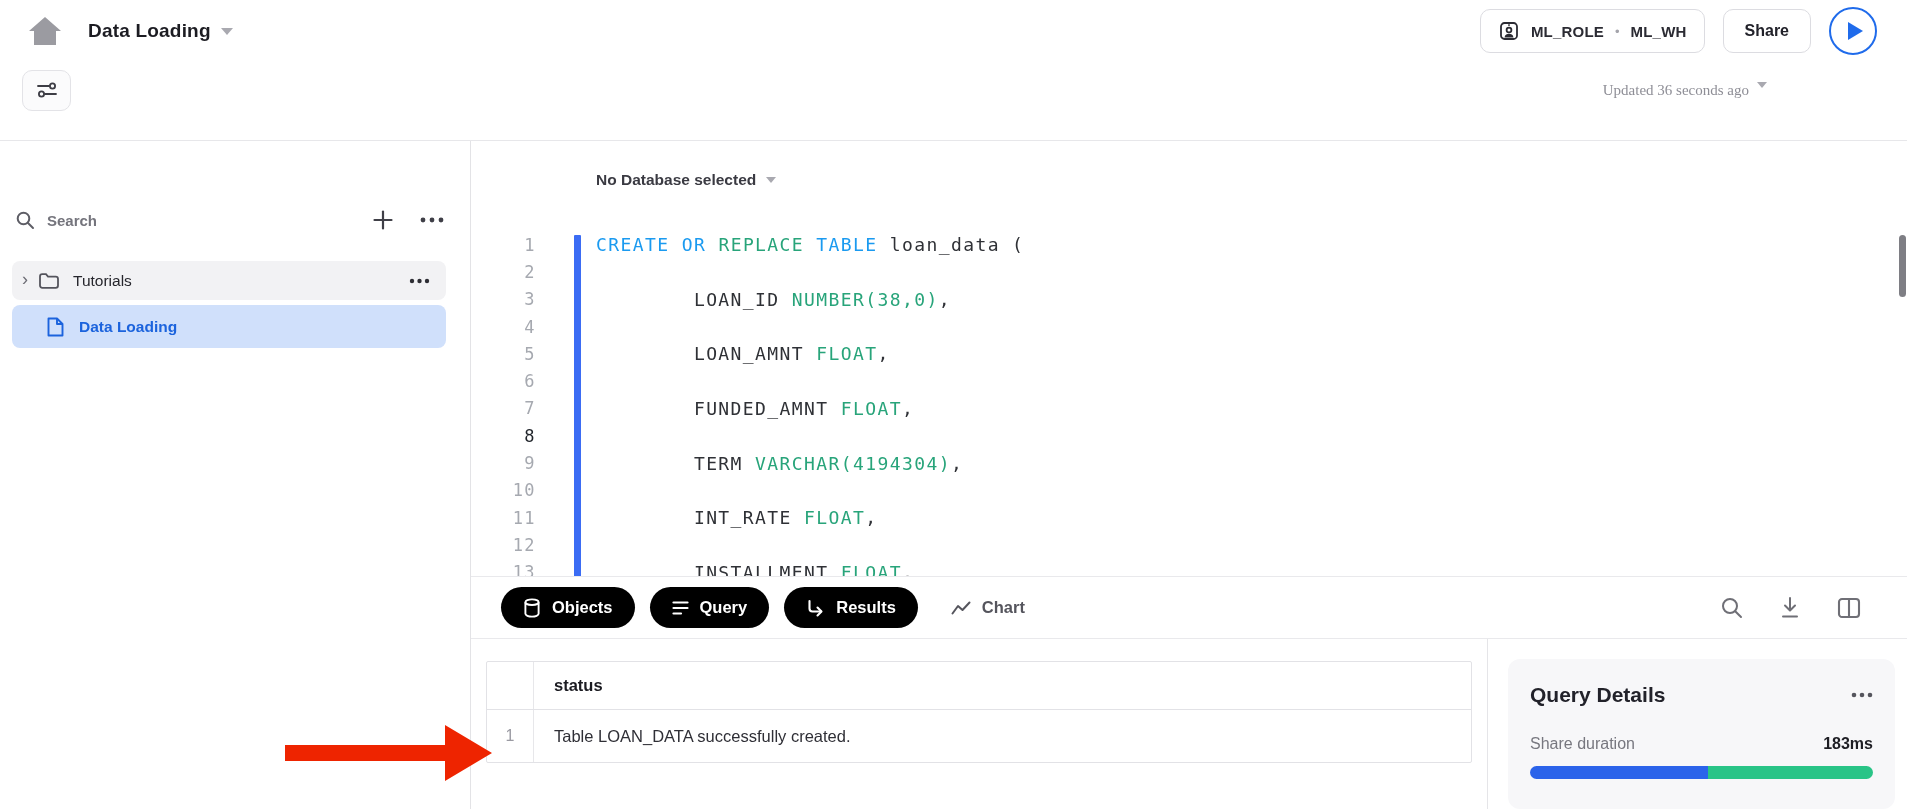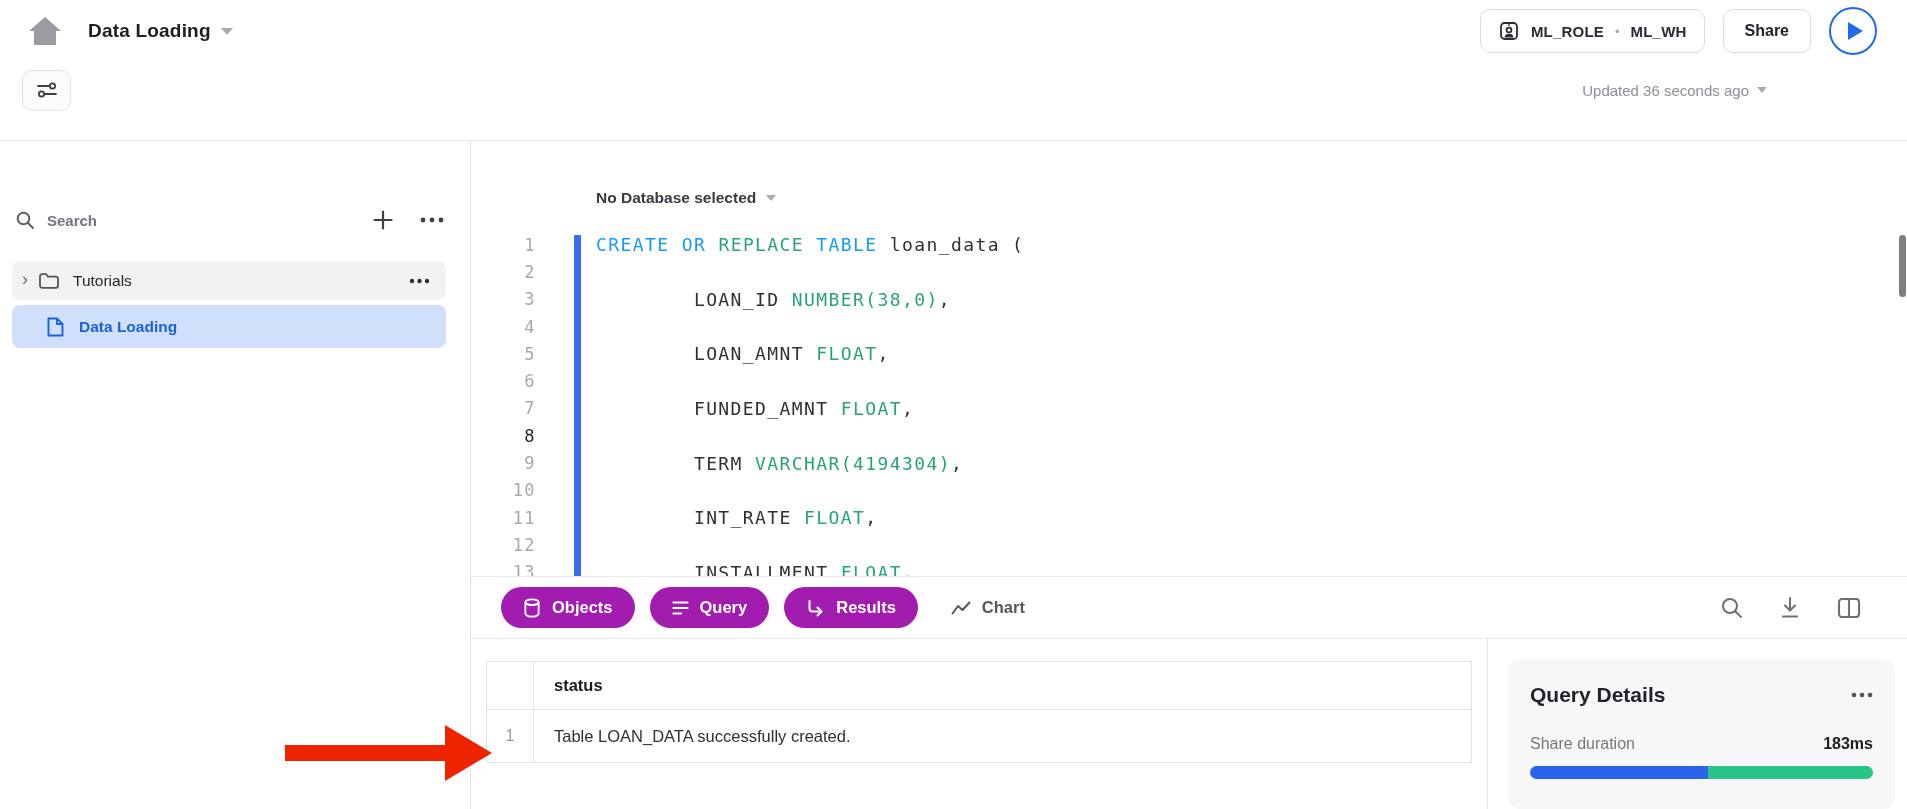--- a/index.html
+++ b/index.html
@@ -20,21 +20,21 @@
   .chip-dot { color:#a4a4ab; font-size:13px; }
   .share-btn { height:44px; padding:0 21px; border:1px solid #dcdce1; border-radius:10px;
     background:#fff; font-size:16px; font-weight:700; color:#22222a; display:flex; align-items:center; }
   .run-btn { width:48px; height:48px; border-radius:50%; border:2.5px solid #1f6beb; background:#fff;
     display:flex; align-items:center; justify-content:center; }
   .run-tri { width:0; height:0; border-top:9px solid transparent; border-bottom:9px solid transparent;
     border-left:15px solid #1f6beb; margin-left:4px; }
   .hdr-row2 { display:flex; align-items:center; height:56px; padding:0 140px 0 22px; }
   .filter-btn { width:49px; height:41px; border:1px solid #e3e3e7; border-radius:10px;
     background:#fbfbfc; display:flex; align-items:center; justify-content:center; }
-  .updated { margin-left:auto; display:flex; align-items:center; font-size:15px; color:#8e8e96; }
+  .updated { margin-left:auto; display:flex; font-size:15px; color:#8e8e96;font-family:Liberation Serif, serif; }
   .updated .caret { border-top-width:6px; border-left-width:5px; border-right-width:5px; margin-left:8px; }
 
   
   .body { display:flex; height:668px; }
   .sidebar { width:471px; border-right:1px solid #e3e3e6; padding-top:28px; position:relative; }
   .sb-tabs { display:flex; gap:26px; padding-left:15px; align-items:baseline; }
   .sb-tab { font-size:17px; font-weight:700; color:#8a8a92; cursor:pointer; }
   .sb-tab.active { color:#17171c; }
   .sb-search { display:flex; align-items:center; margin:40px 26px 0 15px; }
   .sb-search-label { font-size:15px; font-weight:600; color:#74747c; margin-left:12px; }
@@ -44,38 +44,38 @@
   .tree-row.folder { background:#f2f2f4; }
   .tree-row.selected { background:#d0e0fb; height:43px; }
   .tree-label { font-size:15.5px; font-weight:500; color:#26262c; margin-left:13px; }
   .tree-row.selected .tree-label { color:#1b63dd; font-weight:700; margin-left:14px; }
   .chev { font-size:18px; color:#6c6c74; margin:0 10px 2px 2px; }
   .row-menu { margin-left:auto; }
 
   
   .main { flex:1; position:relative; display:flex; flex-direction:column; }
   .editor { height:451px; position:relative; overflow:hidden; }
-  .db-selector { position:absolute; top:48px; left:125px; display:flex; align-items:center; cursor:pointer; }
+  .db-selector { position:absolute; top:30px; left:125px; display:flex; align-items:center; cursor:pointer; }
   .db-selector span { font-size:15.5px; font-weight:700; color:#3a3a42; }
   .db-selector .caret { border-top-width:6px; border-left-width:5px; border-right-width:5px; margin-left:10px; }
   .cursor-bar { position:absolute; left:103px; top:94px; width:7px; height:357px; background:#3b6cf4; border-radius:1px; }
   .code-wrap { position:absolute; top:90px; left:0; right:0;
     font-family:"DejaVu Sans Mono", monospace; font-size:18px; letter-spacing:1.4px; }
   .code-row { display:flex; height:27.3px; align-items:center; }
   .ln { width:65px; text-align:right; color:#a6a9b0; font-size:17px; flex:0 0 65px; }
   .ln.active { color:#1f2329; }
   .code-txt { padding-left:60px; white-space:pre; color:#2f3136; }
   .tok-kw { color:#1a9af0; }
   .tok-type { color:#28a47a; }
   .ed-scrollbar { position:absolute; right:1px; top:94px; width:7px; height:62px; background:#7e7e84; border-radius:4px; }
 
   
   .toolbar { height:65px; border-top:1px solid #e9e9ec; border-bottom:1px solid #e9e9ec;
     display:flex; align-items:center; padding-left:30px; background:#fff; }
-  .pill { height:41px; border-radius:21px; background:#a21caf; color:#fff; display:flex;
+  .pill { height:41px; border-radius:21px; background:#000000; color:#fff; display:flex;
     align-items:center; gap:11px; padding:0 22px; font-size:16.5px; font-weight:600; margin-right:15px; cursor:pointer; }
   .ghost-tab { display:flex; align-items:center; gap:11px; color:#55555d; font-size:16.5px;
     font-weight:600; margin-left:18px; cursor:pointer; }
   .tb-icons { margin-left:auto; display:flex; align-items:center; gap:36px; padding-right:46px; }
 
   
   .results { flex:1; display:flex; position:relative; background:#fff; }
   .res-left { width:1016px; padding:22px 0 0 15px; }
   .res-table { width:986px; border:1px solid #e2e2e6; border-radius:2px; }
   .res-thead { display:flex; height:48px; border-bottom:1px solid #e2e2e6; align-items:center;text-align:right; }

